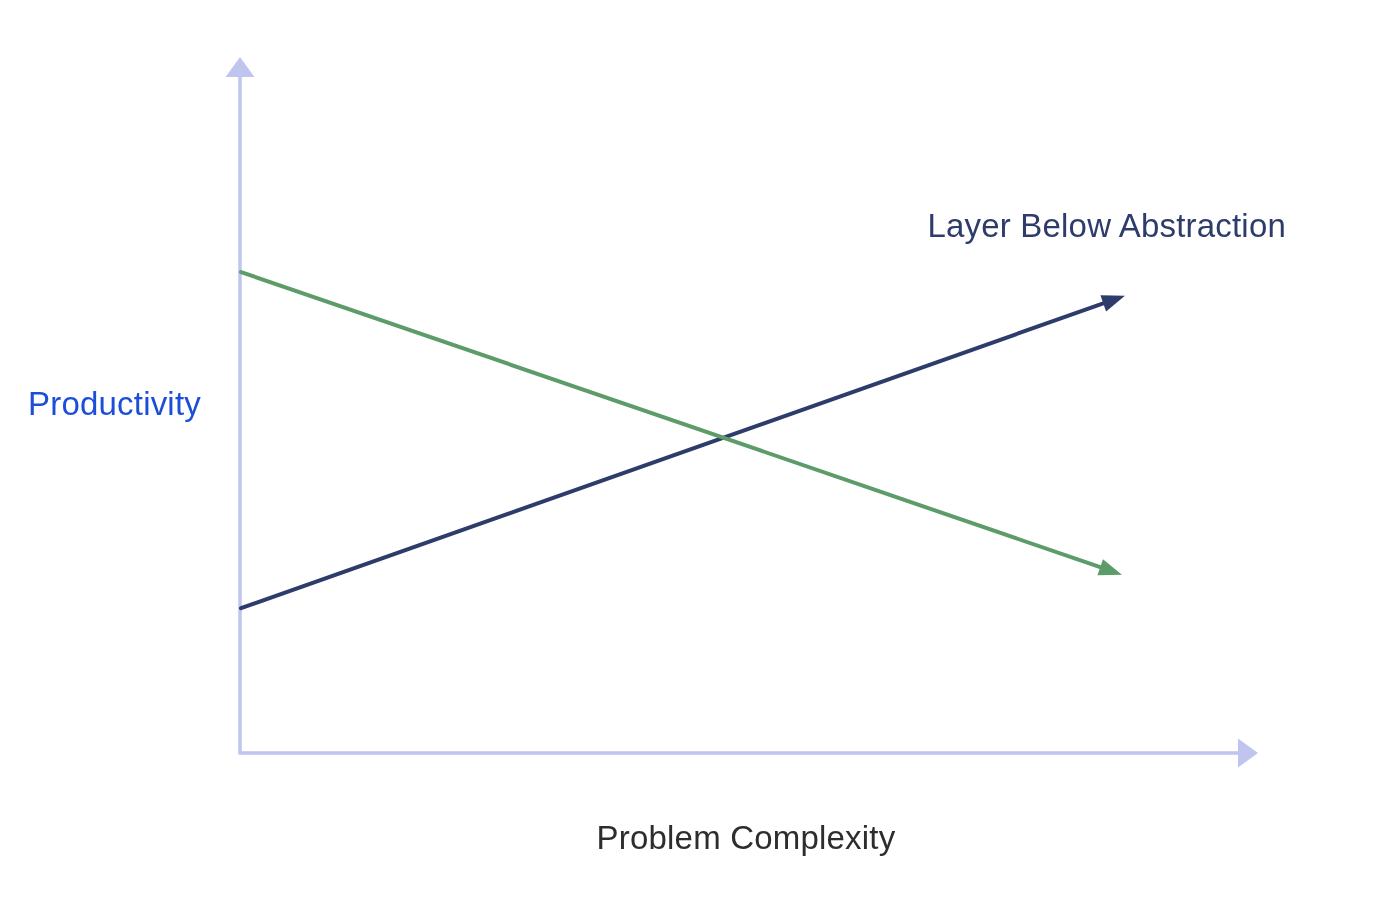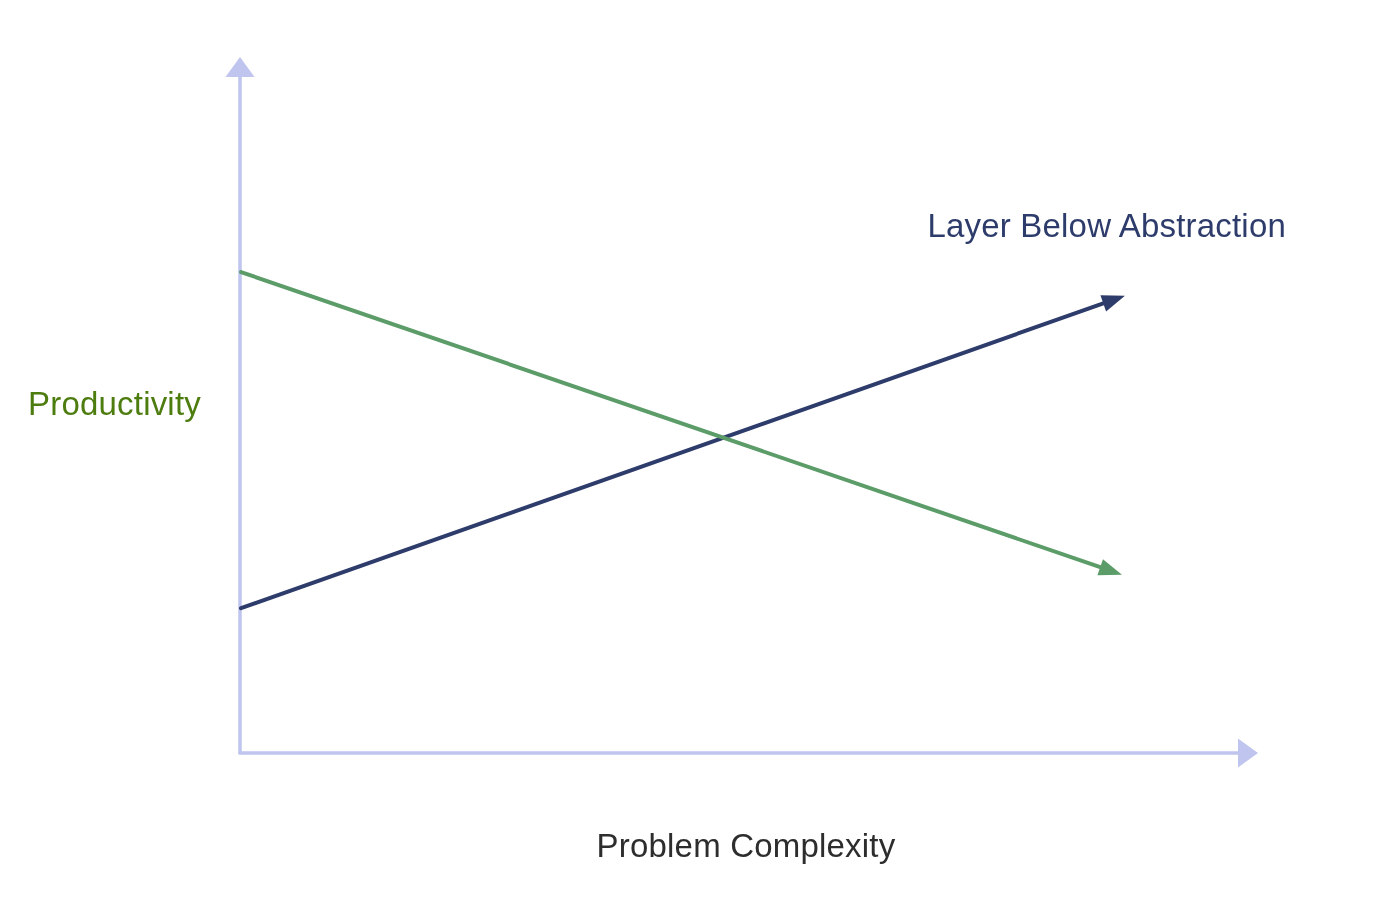--- a/index.html
+++ b/index.html
@@ -41,19 +41,19 @@
       <line x1="240" y1="753" x2="240" y2="73" stroke="#bfc5ef" stroke-width="3.5" stroke-linecap="round"></line>
       <polygon points="240,57 225.5,77 254.5,77" fill="#bfc5ef"></polygon>
       <line x1="240" y1="753" x2="1242" y2="753" stroke="#bfc5ef" stroke-width="3.5" stroke-linecap="round"></line>
       <polygon points="1258,753 1238,738.5 1238,767.5" fill="#bfc5ef"></polygon>
       <line x1="241.018" y1="608.232" x2="1103.2640000000001" y2="303.384" stroke="#2e3c6b" stroke-width="4" stroke-linecap="round"></line>
       <polygon points="1124.9486237383874,295.7173779717159 1100.4306831634603,295.37011731407426 1106.09731683654,311.39788268592577" fill="#2e3c6b"></polygon>
       <line x1="241.018" y1="272.064" x2="1100.21" y2="567.168" stroke="#5b9c68" stroke-width="4" stroke-linecap="round"></line>
       <polygon points="1121.962684357149,574.6393267401606 1102.971142490929,559.1289644767057 1097.448857509071,575.2070355232943" fill="#5b9c68"></polygon>
     </svg>
 
-  <div class="lbl lbl-ylabel" style="color: #4d7c0f;">Productivity</div>
+  <div class="lbl lbl-ylabel" style="color: #1d4ed8;">Productivity</div>
 
-  <div class="lbl lbl-xlabel" style="color: rgb(45, 45, 45); margin-top: 8px;">Problem Complexity</div>
+  <div class="lbl lbl-xlabel" style="color: rgb(45, 45, 45);">Problem Complexity</div>
 
   <div class="lbl lbl-series0" style="color: rgb(46, 60, 107);">Layer Below Abstraction</div>
 
 </div>
 
 </body></html>

